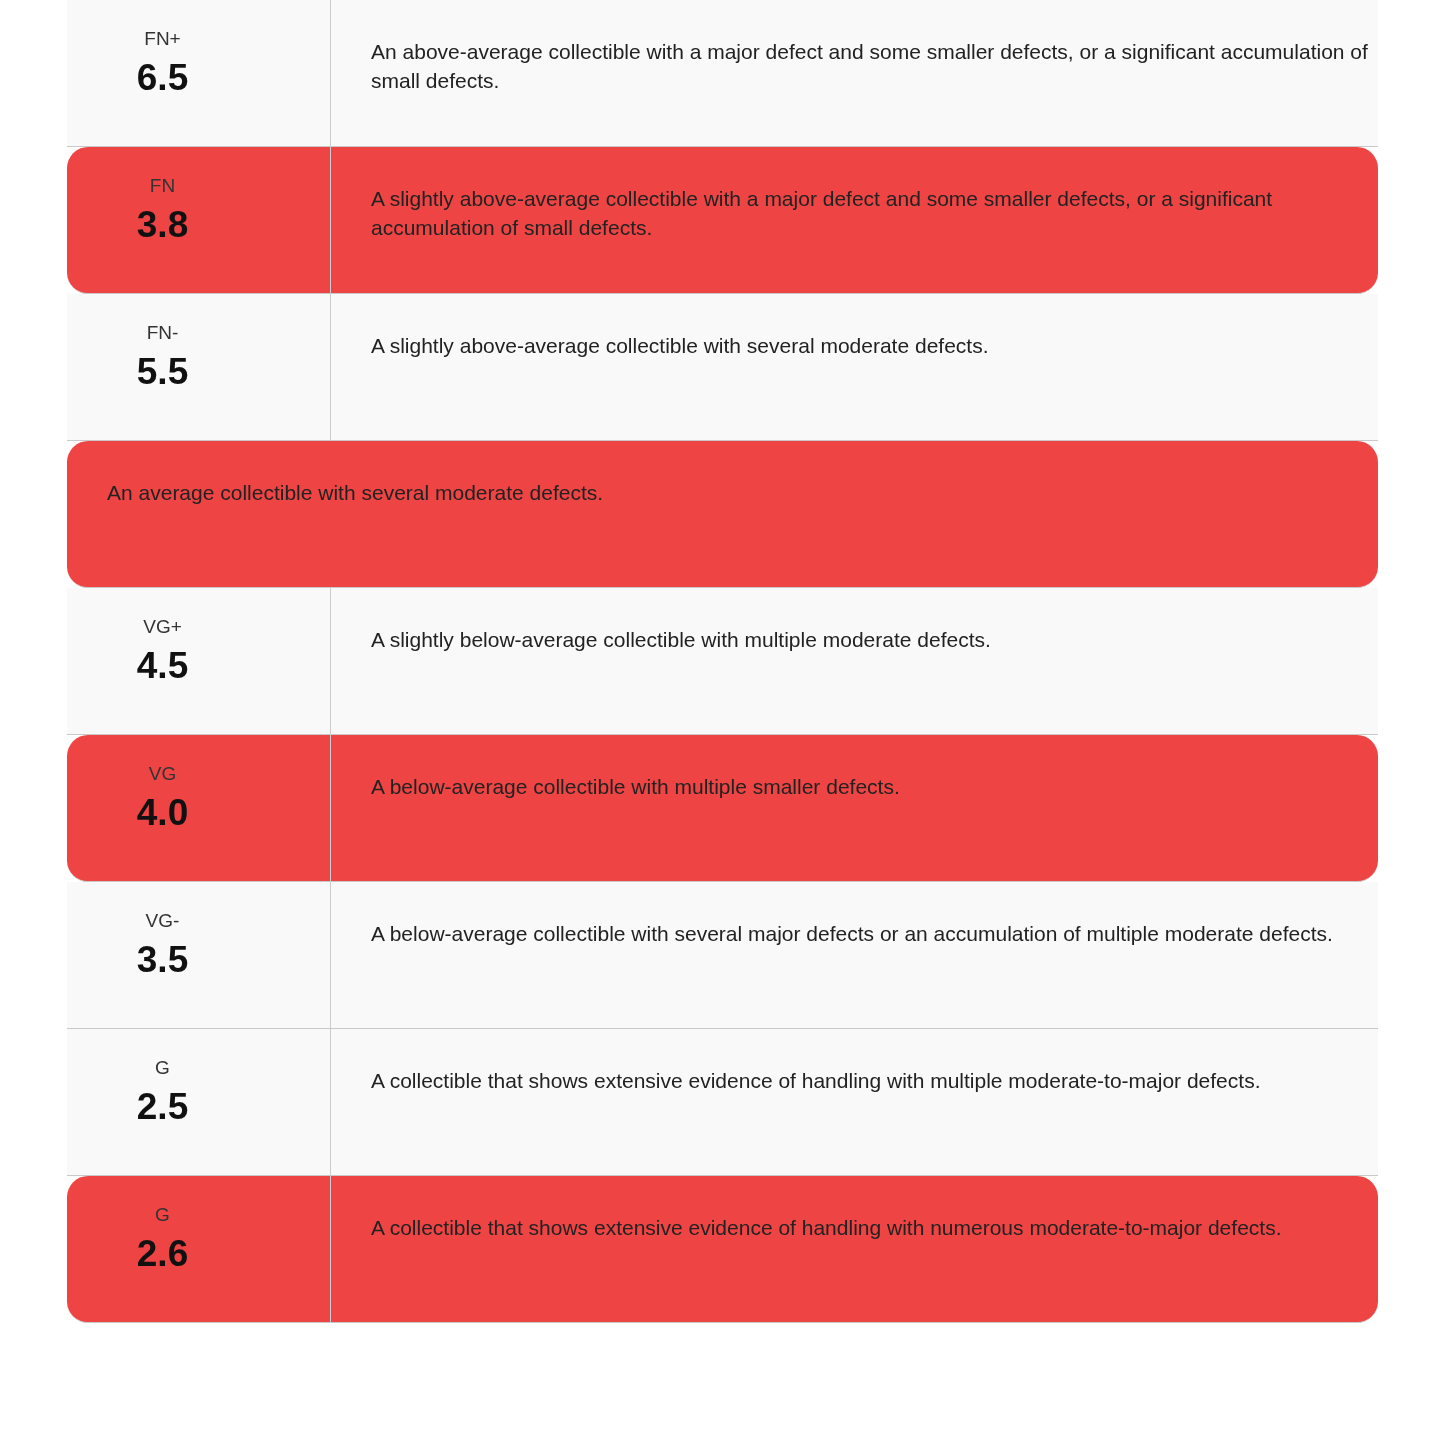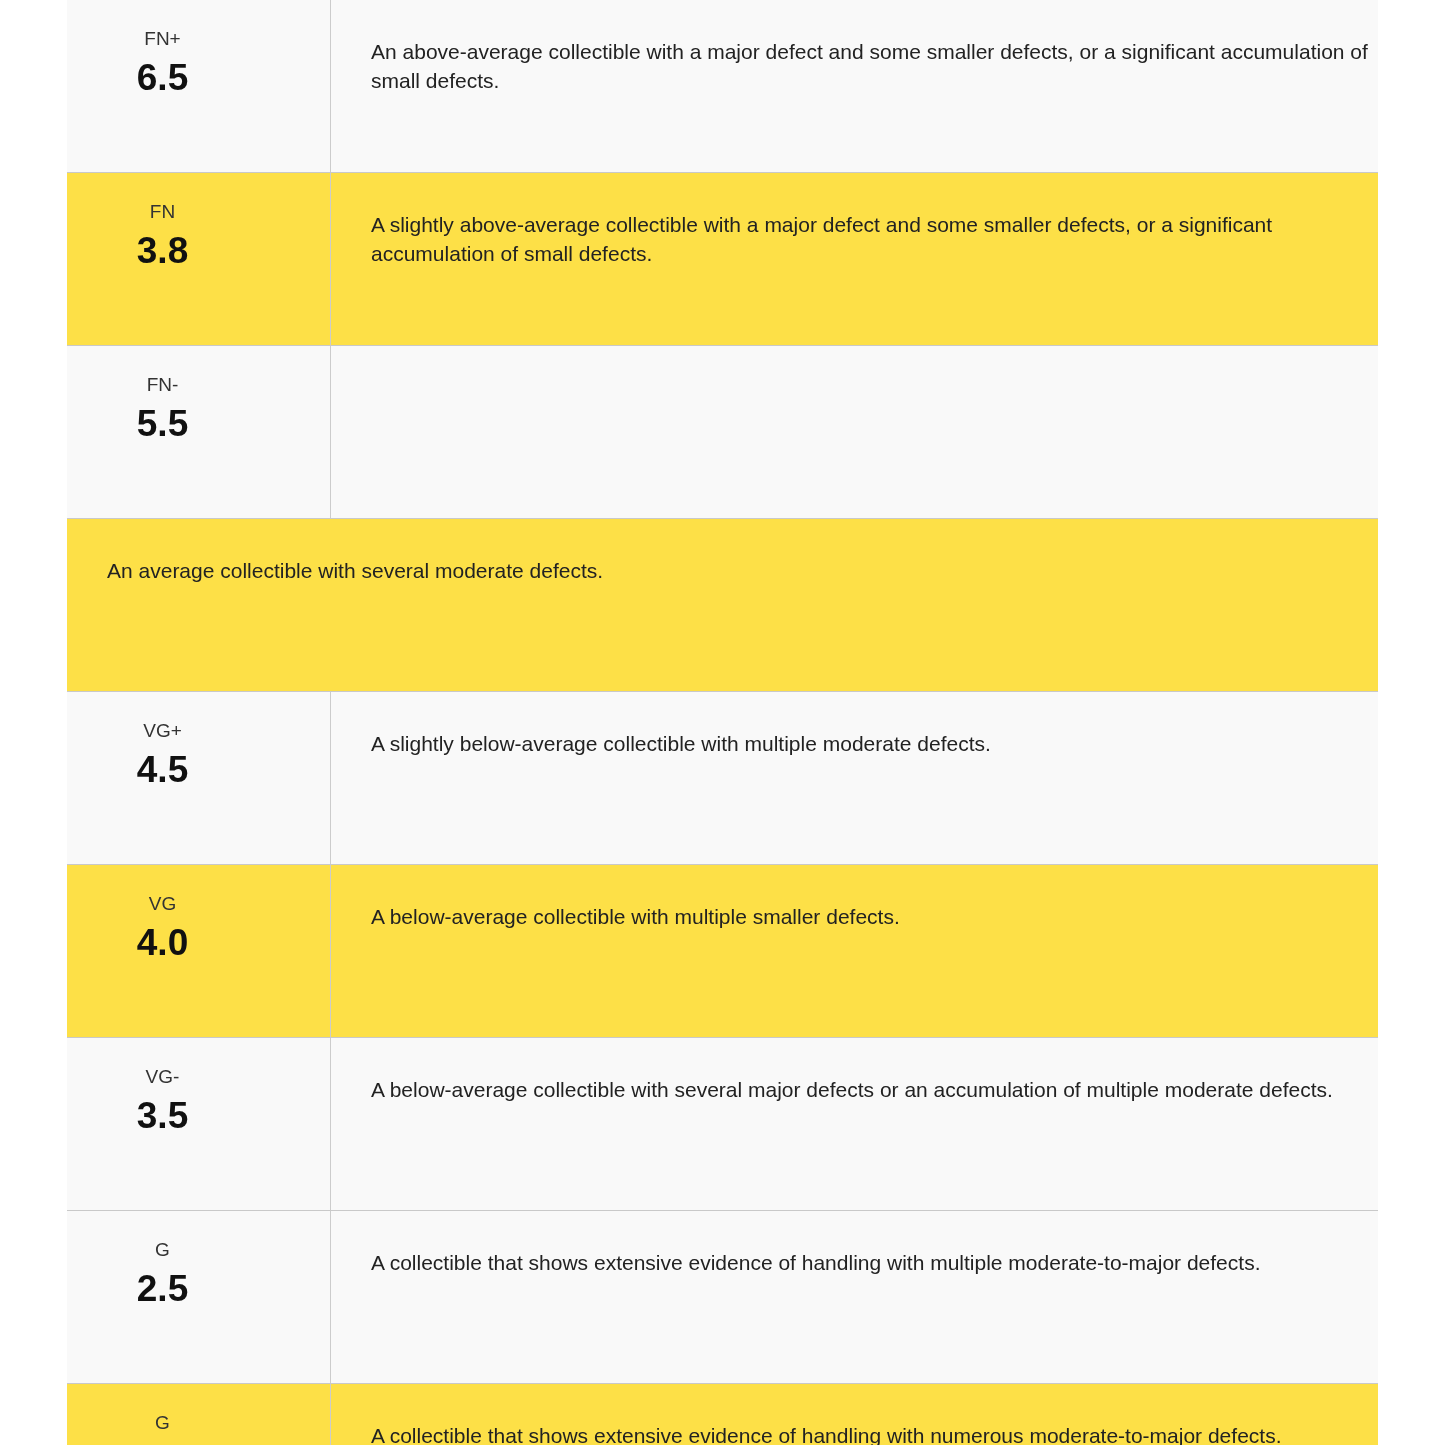--- a/index.html
+++ b/index.html
@@ -9,25 +9,25 @@
     font-family:"Liberation Sans", sans-serif;
     overflow:hidden;
   }
   .grading-table{
     position:absolute;
     left:67px; top:0;
     width:1311px;
   }
   .grade-row{
     display:flex;
-    height:173px;
+    height:147px;
     border-bottom:1px solid #c9c9c9;
   }
   .grade-row.light{ background:#f9f9f9; }
-  .grade-row.dark{ background:#fde047; }
+  .grade-row.dark{ background:#ef4444;border-radius:21px; }
   .grade-cell{
     width:264px;
     flex:0 0 264px;
     border-right:1px solid #cccccc;
     text-align:center;
     padding:28px 80px 0 8px;
   }
   .grade-label{
     font-size:19px;
     line-height:22px;
@@ -66,20 +66,21 @@
       <div class="grade-number">3.8</div>
     </div>
     <div class="desc-cell">A slightly above-average collectible with a major defect and some smaller defects, or a significant accumulation of small defects.</div>
   </div>
 
   <div class="grade-row light">
     <div class="grade-cell">
       <div class="grade-label">FN-</div>
       <div class="grade-number">5.5</div>
     </div>
+    <div class="desc-cell">A slightly above-average collectible with several moderate defects.</div>
   </div>
 
   <div class="grade-row dark">
     <div class="desc-cell">An average collectible with several moderate defects.</div>
   </div>
 
   <div class="grade-row light">
     <div class="grade-cell">
       <div class="grade-label">VG+</div>
       <div class="grade-number">4.5</div>

